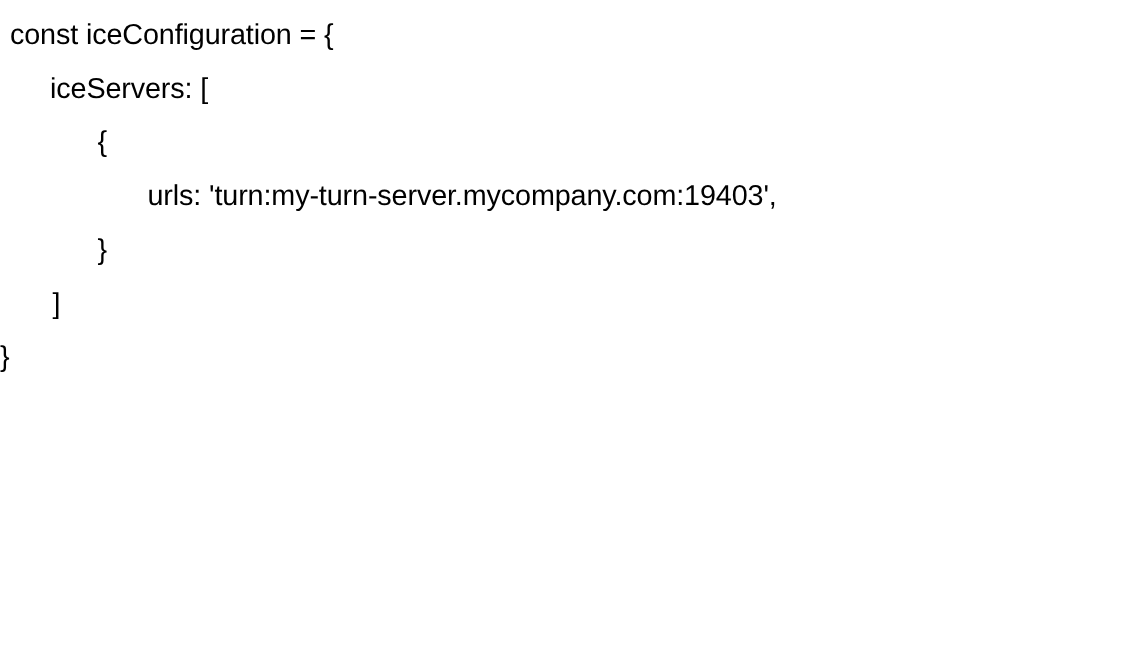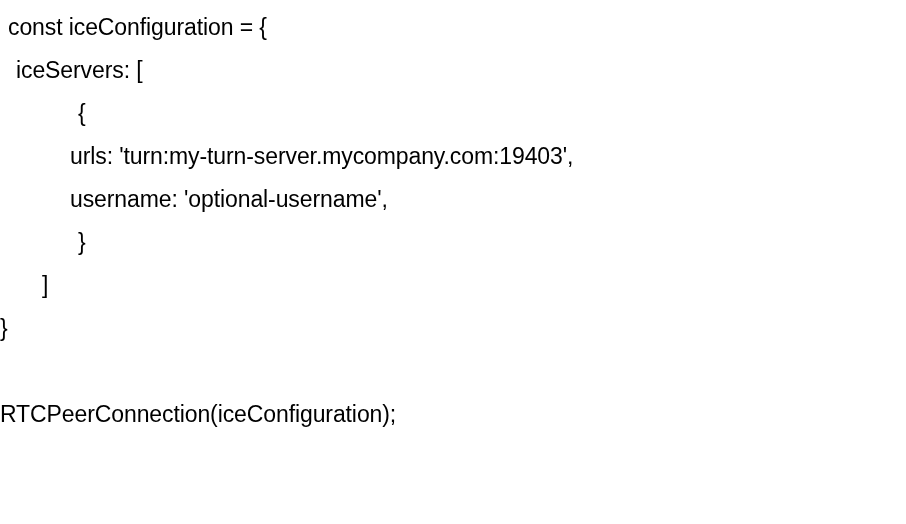--- a/index.html
+++ b/index.html
@@ -28,34 +28,32 @@
     line-height: 43px;
     color: #000000;
     white-space: pre;
     letter-spacing: -0.1px;
     font-weight: 400;
     -webkit-font-smoothing: antialiased;
   }
   
   .ind-0 { padding-left: 0px; }
   .ind-1 { padding-left: 8px; }
-  .ind-2 { padding-left: 16px; }
+  .ind-2 { padding-left: 40px; }
   .ind-3 { padding-left: 78px; }
-  .ind-4 { padding-left: 70px; }
+  .ind-4 { padding-left: 118px; }
   .ind-brk { padding-left: 42px; }
 </style>
 </head>
 <body>
 
 <div id="code-block">
   <div id="code-lines">
       <div class="code-line ind-1">const iceConfiguration = {</div>
       <div class="code-line ind-2">iceServers: [</div>
       <div class="code-line ind-3">{</div>
       <div class="code-line ind-4">urls: 'turn:my-turn-server.mycompany.com:19403',</div>
-      <div class="code-line ind-4">username: 'optional-username',</div>
       <div class="code-line ind-3">}</div>
       <div class="code-line ind-brk">]</div>
       <div class="code-line ind-0">}</div>
       <div class="code-line ind-0"> </div>
-      <div class="code-line ind-0">RTCPeerConnection(iceConfiguration);</div>
     </div>
 </div>
 
 </body></html>

